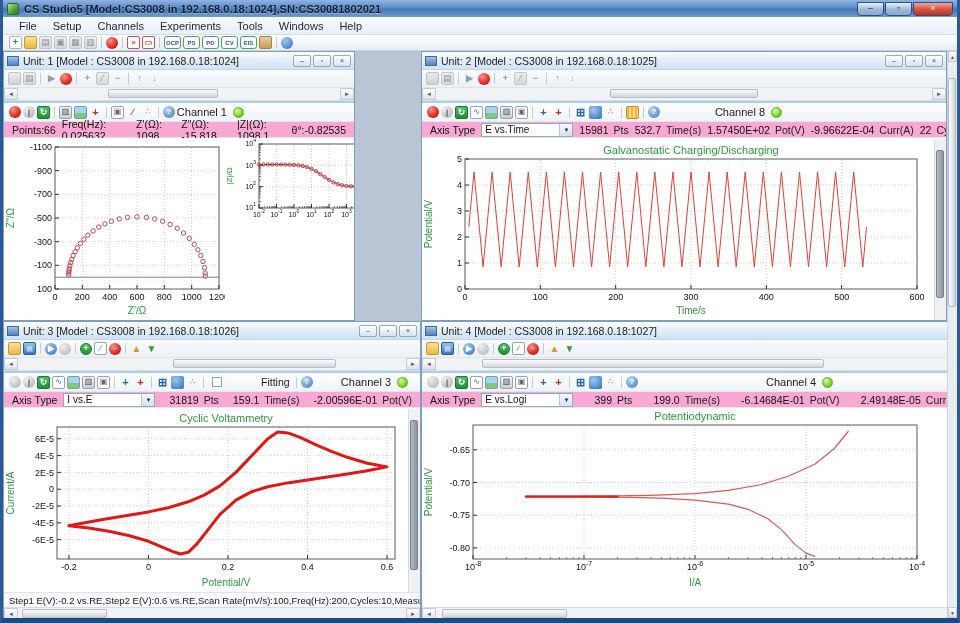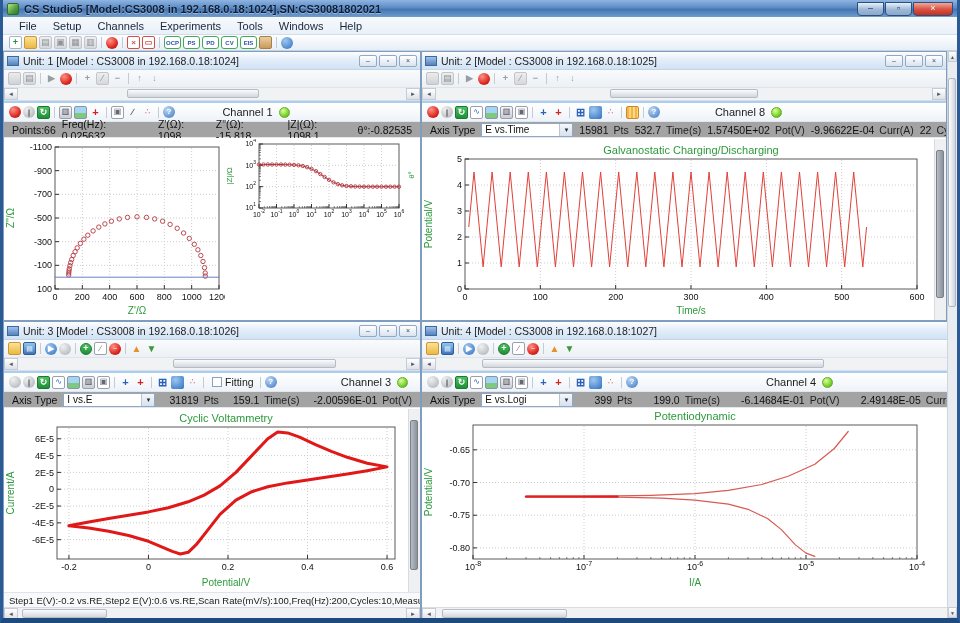--- a/index.html
+++ b/index.html
@@ -24,21 +24,21 @@
   .ubtn.close-red{background:linear-gradient(#f29387,#d14130 55%,#b32e1e);color:#fff;border-color:#7e2a1d;}
   .utb1{height:18px;display:flex;align-items:center;padding:0 3px;background:linear-gradient(#f9fbfd,#edf0f4);border-bottom:1px solid #dee4eb;flex:0 0 auto;}
   .hscroll{height:13px;background:#f1f2f4;display:flex;align-items:stretch;border-bottom:1px solid #dadee4;flex:0 0 auto;}
   .sarr{width:14px;font-size:6px;color:#556;display:flex;align-items:center;justify-content:center;background:linear-gradient(#fff,#dde1e7);border:1px solid #c7ccd4;}
   .strack{flex:1;position:relative;}
   .sthumb{position:absolute;top:1px;height:9px;background:linear-gradient(#fcfcfd,#d2d7de);border:1px solid #b5bcc6;border-radius:2px;}
   .utb2{height:21px;display:flex;align-items:center;padding:0 4px;background:linear-gradient(#ffffff,#eef3f9);border-top:2px solid #a9cef2;border-bottom:1px solid #e1e7ee;flex:0 0 auto;}
   .icons{display:inline-flex;align-items:center;}
   .chlbl{font-size:11px;color:#1c1c1c;margin-left:auto;}
   .led{width:11px;height:11px;border-radius:50%;background:radial-gradient(circle at 35% 30%,#dcff9f,#7ad32c 60%,#49a316);border:1px solid #64ad28;margin-left:6px;margin-right:31%;}
-  .ustats{height:16px;display:flex;align-items:center;font-size:10.5px;padding:0 8px;background:#a3a3a3;border-bottom:1px solid #e3e8ef;gap:6px;color:#101010;flex:0 0 auto;}
+  .ustats{height:16px;display:flex;align-items:center;font-size:10.5px;padding:0 8px;background:#f9a8d4;border-bottom:1px solid #e3e8ef;gap:6px;color:#101010;flex:0 0 auto;}
   .ustats1{justify-content:space-between;}
   .axlbl{font-size:10.5px;color:#101010;white-space:nowrap;}
   .combo{display:inline-flex;align-items:center;justify-content:space-between;border:1px solid #8fa8c4;background:#fff;height:14px;font-size:10px;padding-left:3px;min-width:92px;color:#111;}
   .carr{font-size:6px;color:#234;background:linear-gradient(#f4f7fb,#d7e1ee);border-left:1px solid #b9c6d6;align-self:stretch;display:flex;align-items:center;padding:0 3px;margin-left:4px;}
   .stat{display:inline-flex;gap:5px;margin-left:auto;white-space:nowrap;}
   .stat b{font-weight:normal;}
   .stat i{font-style:normal;color:#222;}
   .uplot{flex:1;display:flex;background:#fff;padding:1px 0 0 1px;min-height:0;}
   .bodecol{display:flex;flex-direction:row;text-align:center;}
   .vscroll{width:12px;background:#eef0f2;border-left:1px solid #d8dce1;position:relative;margin-left:auto;}
@@ -72,21 +72,21 @@
   .crossred{color:#d42420;font-weight:bold;font-size:11px;}
   .crossblue{color:#2a62b8;font-weight:bold;font-size:11px;}
   .pen{color:#555;font-weight:bold;}
   .scatter{color:#c03a32;font-size:8px;}
   .ruler{background:repeating-linear-gradient(90deg,#f7b43e 0 2px,#fbd88a 2px 4px);border:1px solid #c9892a;}
   .help{background:radial-gradient(circle at 35% 30%,#bcd8f5,#3c74bf);color:#fff;font-weight:bold;border-radius:50%;font-size:8px;}
   .chartic{background:#fff;border:1px solid #9aa1ab;color:#2a62b8;font-size:8px;}
   .orangeg{color:#e8902a;font-size:10px;background:transparent;}
   .greeng{color:#3a9a3a;font-size:10px;background:transparent;}
   .cb{width:10px;height:10px;border:1px solid #8ca0b8;background:#fff;display:inline-block;margin:0 3px 0 5px;flex:0 0 auto;}
-  .fitlbl{font-size:10.5px;color:#1c1c1c;margin-right:3px;}
+  .fitlbl{font-size:10.5px;color:#1c1c1c;margin-right:3px;margin-left:36px;}
   .chart{flex:0 0 auto;}
   .chart svg{display:block;}
 </style>
 </head>
 <body>
 
 <div class="win">
   <div class="titlebar">
     <span class="appico"></span>
     <span class="title">CS Studio5  [Model:CS3008 in 192.168.0.18:1024],SN:CS30081802021</span>
@@ -125,21 +125,21 @@
       <span class="ic badge">PD</span>
       <span class="ic badge">CV</span>
       <span class="ic badge">EIS</span>
       <span class="ic tan"></span>
       <span class="tsep"></span>
       <span class="ic dot blud"></span>
     </div>
 
   <div class="mdi">
 
-    <section class="unit" style="left:0;top:0;width:418px;height:270px;">
+    <section class="unit" style="left:0;top:0;width:352px;height:270px;">
       <header class="utitle">
         <span class="uico"></span>
         <span class="utxt">Unit: 1 [Model : CS3008 in 192.168.0.18:1024]</span>
         <span class="ubtns">
           <span class="ubtn">–</span>
           <span class="ubtn">▫</span>
           <span class="ubtn">×</span>
         </span>
       </header>
       <div class="utb1">

